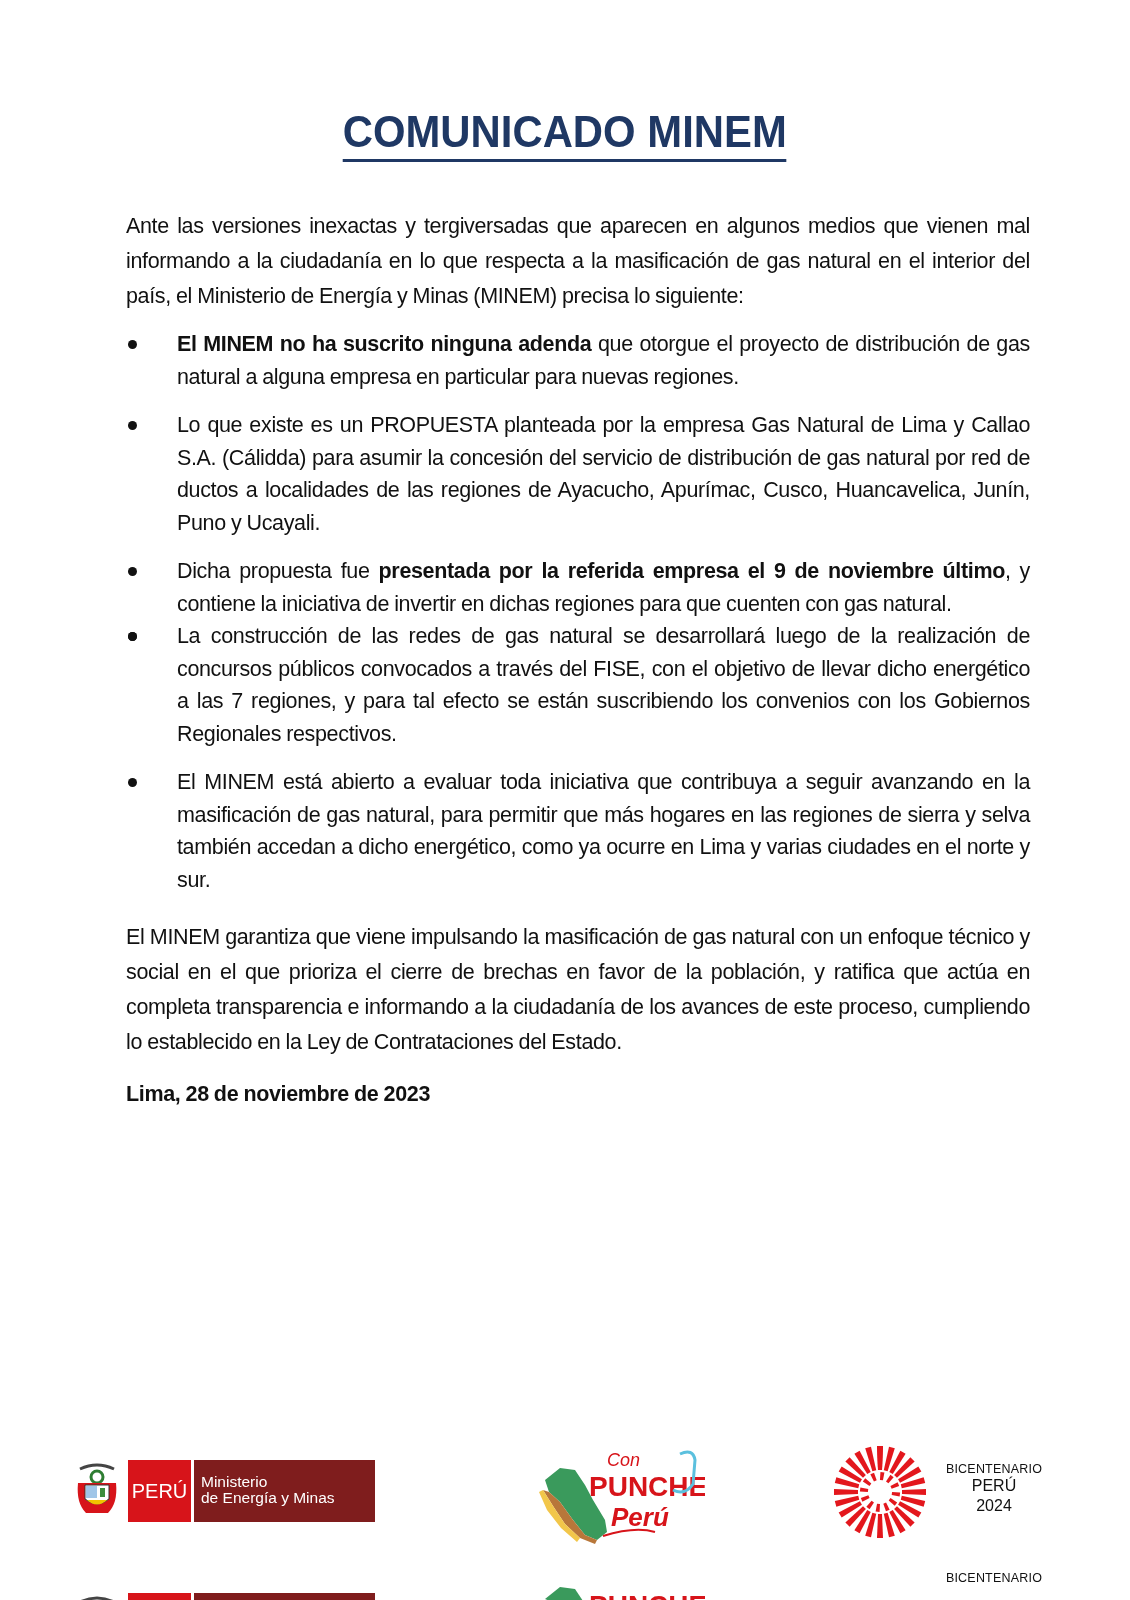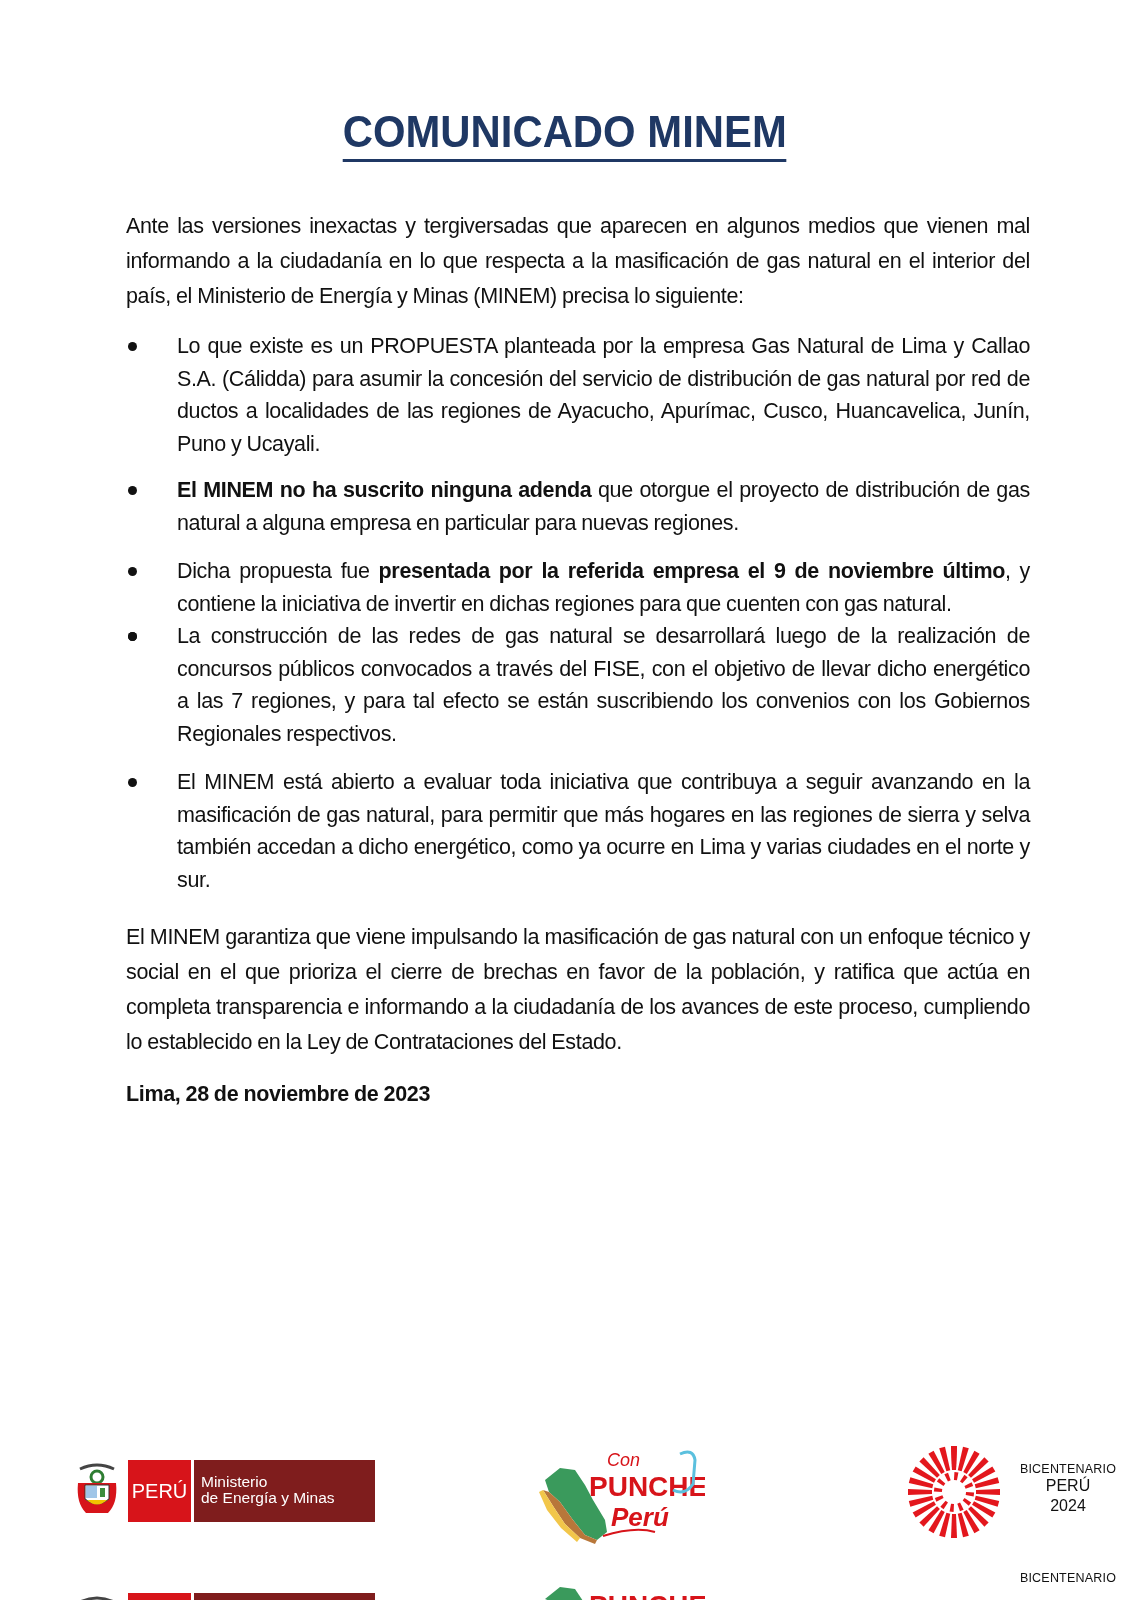--- a/index.html
+++ b/index.html
@@ -128,21 +128,21 @@
     }
     .punche-logo {
       position: absolute;
       left: 535px;
       top: -20px;
       width: 170px;
       height: 105px;
     }
     .bicent-logo {
       position: absolute;
-      left: 904px;
+      left: 830px;
       top: -18px;
       width: 220px;
       height: 100px;
     }
     .bicent-text {
       position: absolute;
       left: 108px;
       top: 20px;
       width: 112px;
       text-align: center;
@@ -159,27 +159,27 @@
 <div class="page">
 
   <div class="title">
     <span>COMUNICADO MINEM</span>
   </div>
 
   <div class="content">
     <p class="para">Ante las versiones inexactas y tergiversadas que aparecen en algunos medios que vienen mal informando a la ciudadanía en lo que respecta a la masificación de gas natural en el interior del país, el Ministerio de Energía y Minas (MINEM) precisa lo siguiente:</p>
 
     <ul class="bullets">
+      <li class="bullet gap" style="margin-top:14px;">
+        <span class="dot"></span>
+        <b>El MINEM no ha suscrito ninguna adenda</b><span> que otorgue el proyecto de distribución de gas natural a alguna empresa en particular para nuevas regiones.</span>
+      </li>
       <li class="bullet gap">
         <span class="dot"></span>
         <span>Lo que existe es un PROPUESTA planteada por la empresa Gas Natural de Lima y Callao S.A. (Cálidda) para asumir la concesión del servicio de distribución de gas natural por red de ductos a localidades de las regiones de Ayacucho, Apurímac, Cusco, Huancavelica, Junín, Puno y Ucayali.</span>
-      </li>
-      <li class="bullet gap" style="margin-top:14px;">
-        <span class="dot"></span>
-        <b>El MINEM no ha suscrito ninguna adenda</b><span> que otorgue el proyecto de distribución de gas natural a alguna empresa en particular para nuevas regiones.</span>
       </li>
       <li class="bullet gap">
         <span class="dot"></span>
         <span>Dicha propuesta fue </span><b>presentada por la referida empresa el 9 de noviembre último</b><span>, y contiene la iniciativa de invertir en dichas regiones para que cuenten con gas natural.</span>
       </li>
       <li class="bullet nogap">
         <span class="dot"></span>
       </li>
       <li class="bullet nogap">
         <span class="dot"></span>

